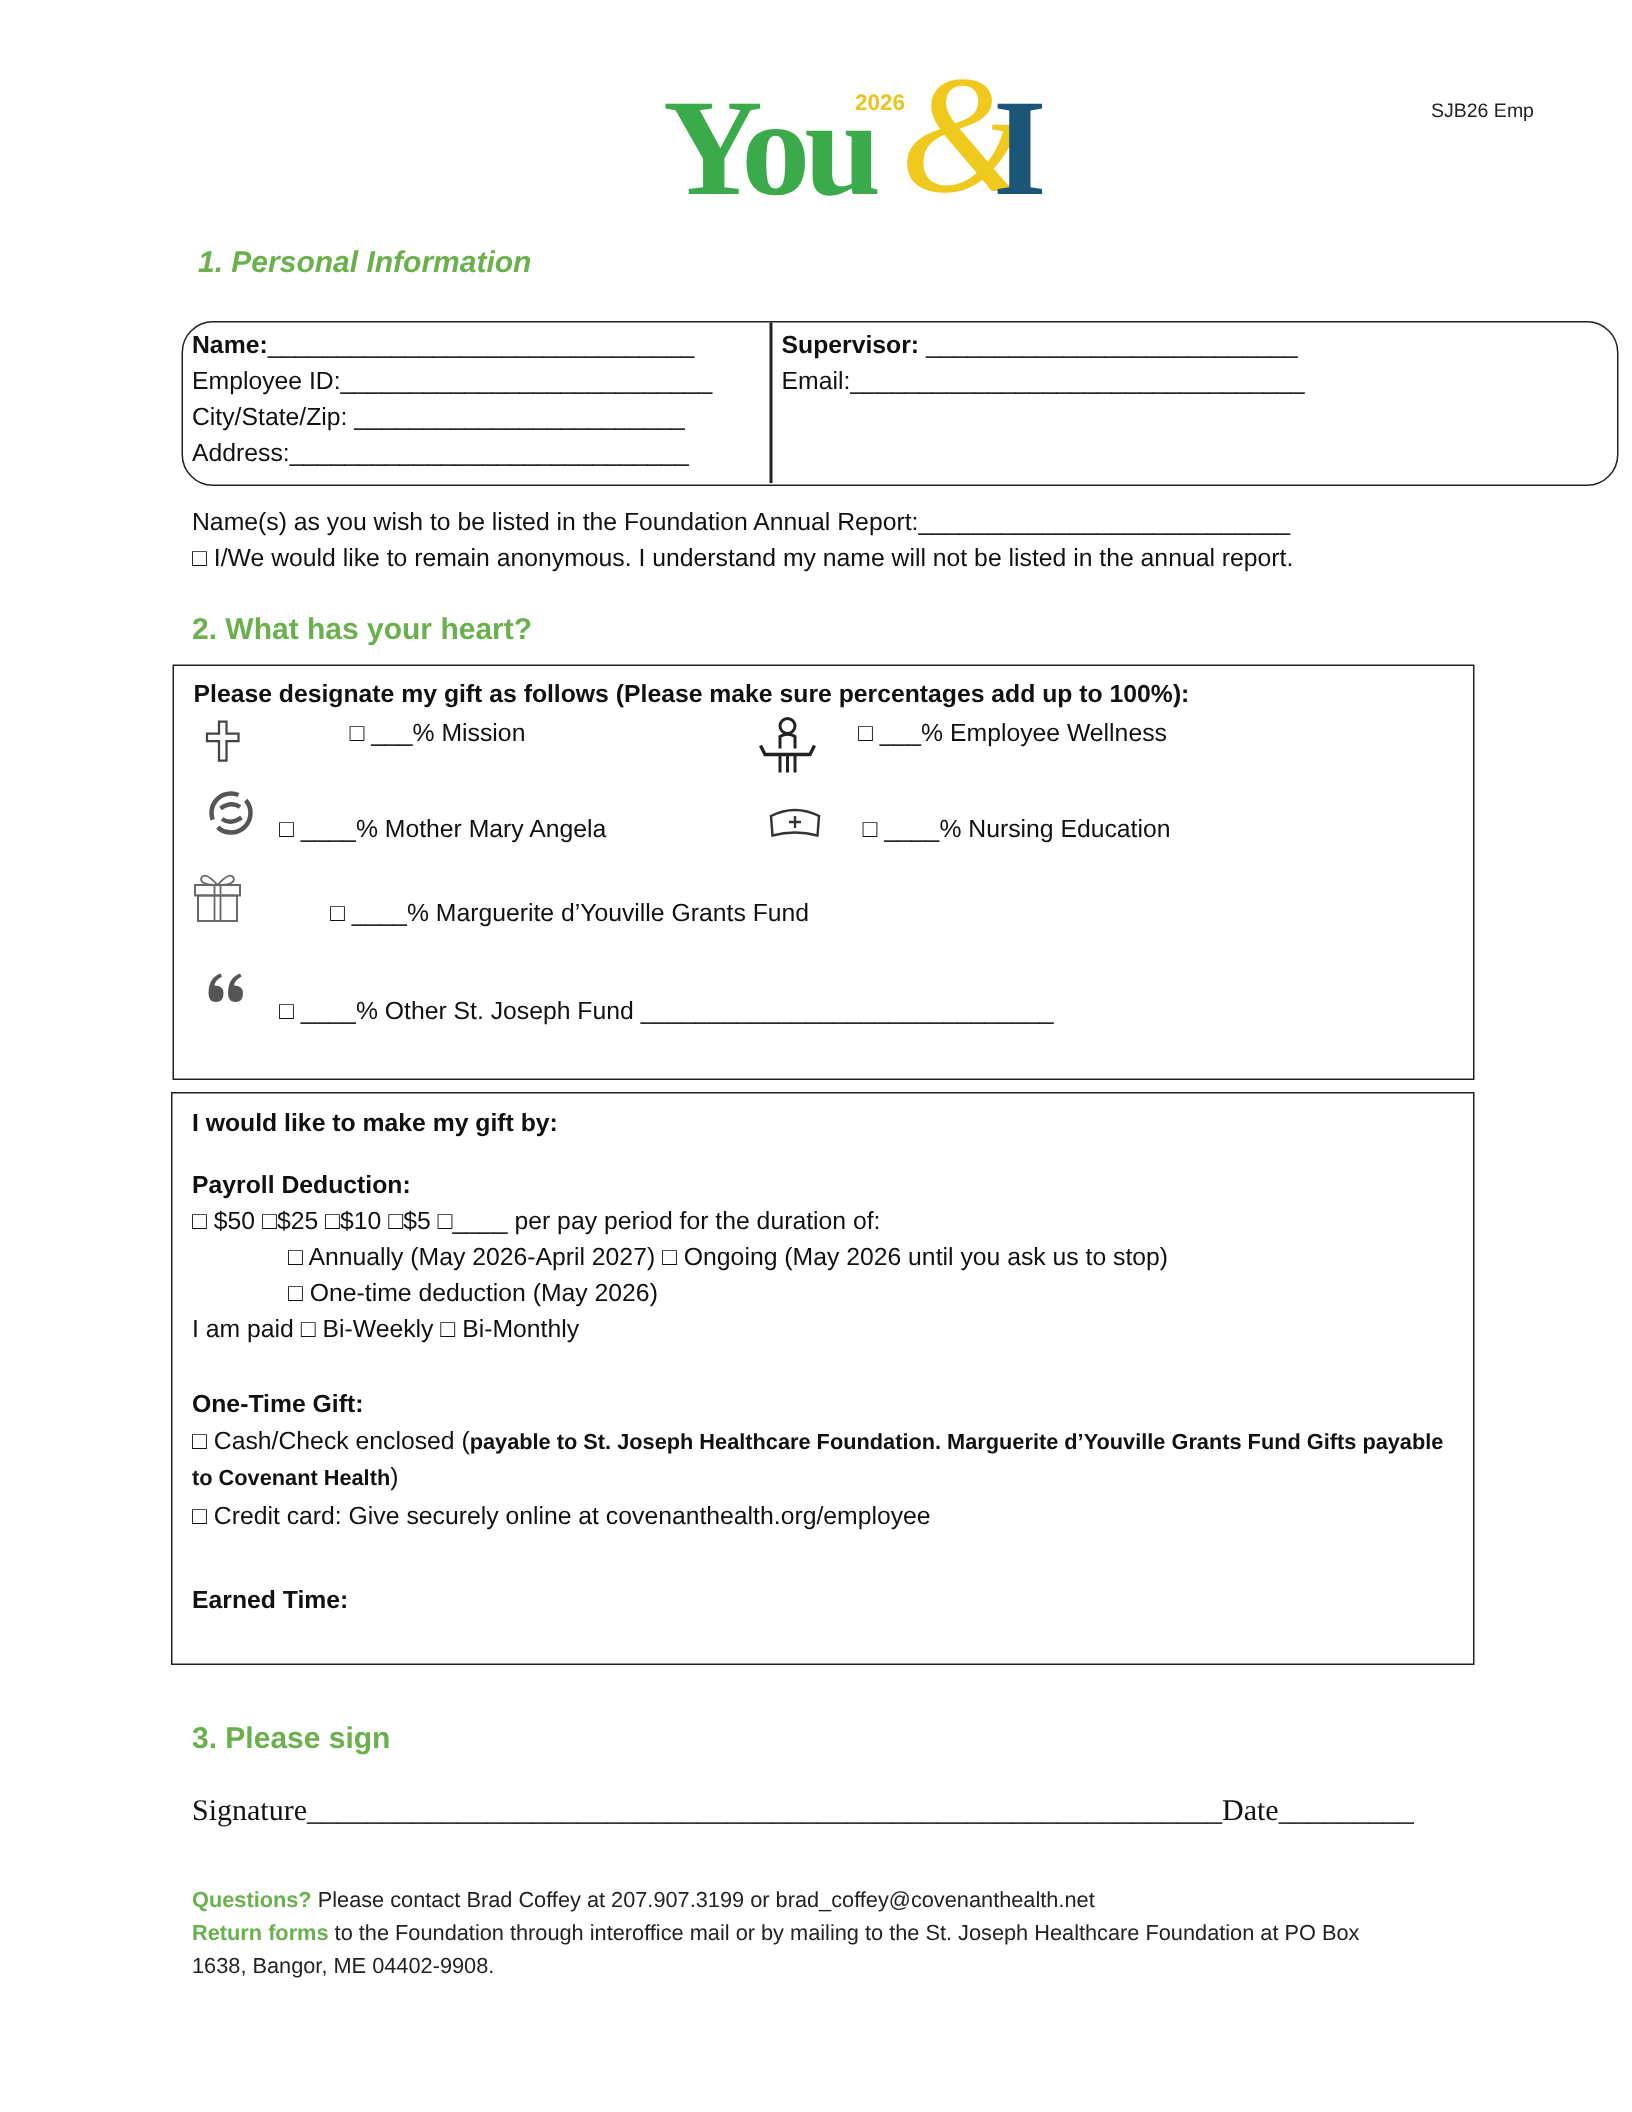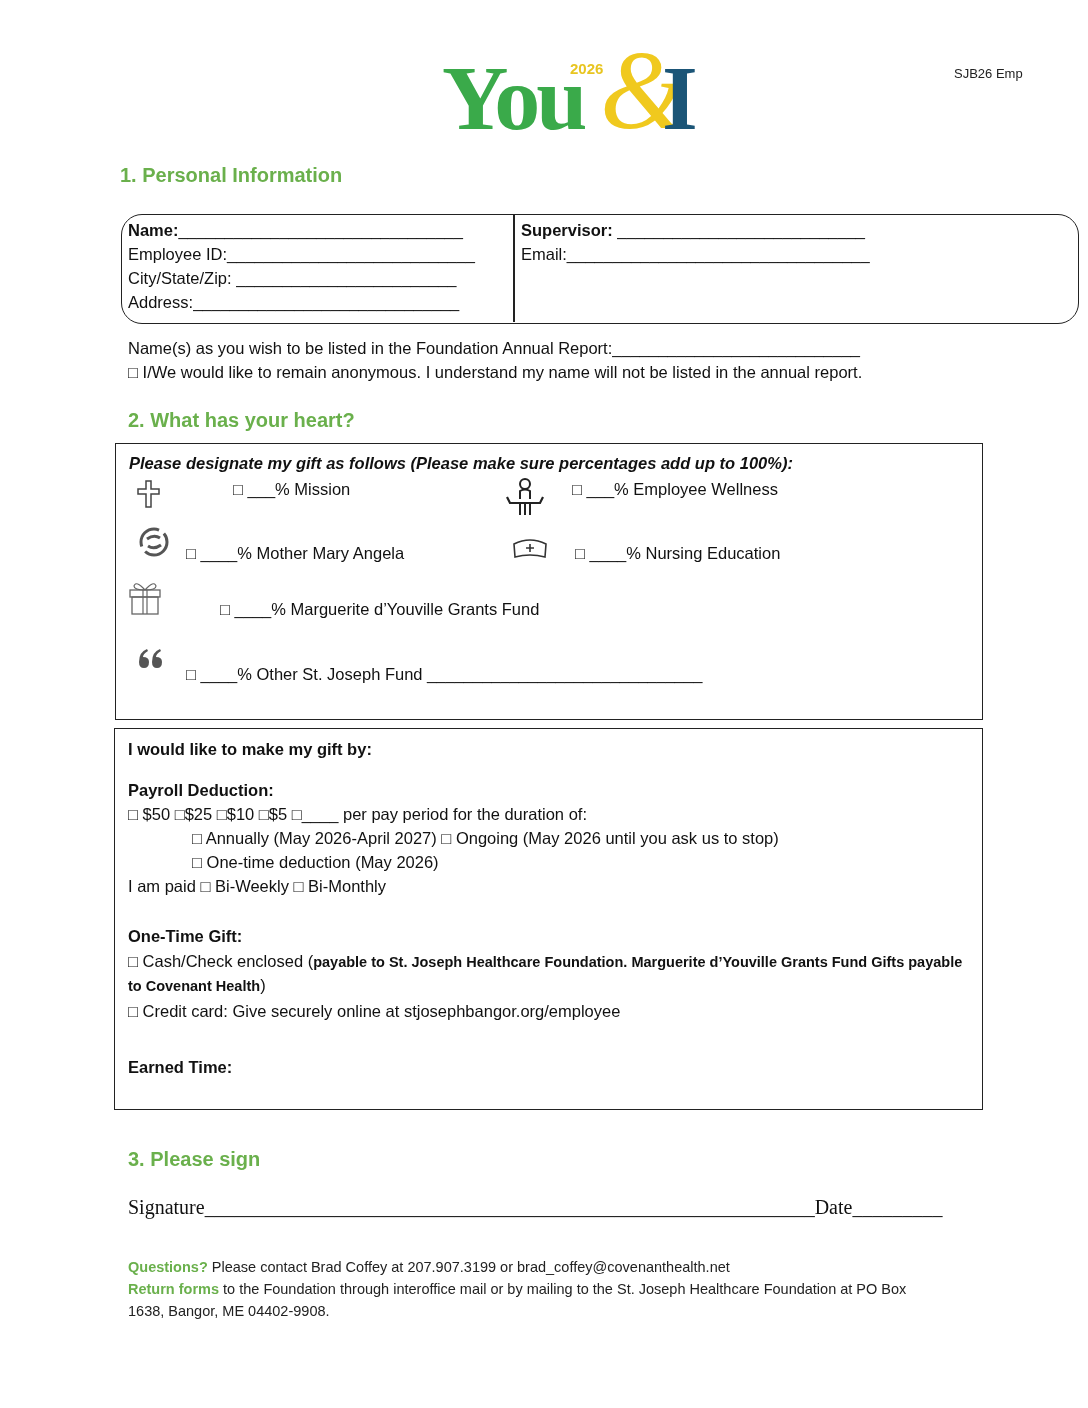--- a/index.html
+++ b/index.html
@@ -25,21 +25,21 @@
 
 <div class="abs doc-code">SJB26 Emp</div>
 
 <div class="abs logo">
   <span class="logo-you">You</span>
   <span class="logo-year">2026</span>
   <span class="logo-amp">&amp;</span>
   <span class="logo-i">I</span>
 </div>
 
-<div class="abs sec-title" style="left:120px; top:164px;">1. Personal Information</div>
+<div class="abs sec-title" style="left:132px; top:164px;font-style:italic;">1. Personal Information</div>
 
 <div class="abs box" style="left:121px; top:214px; width:958px; height:110px;border-radius:21px;">
   <div class="abs" style="left:391px; top:0; width:1.5px; height:107px; background:#222;"></div>
   <div class="abs t16" style="left:6px; top:3px;">
     <div><span class="bold">Name:</span><span>_______________________________</span></div>
     <div><span>Employee ID:</span><span>___________________________</span></div>
     <div><span>City/State/Zip: </span><span>________________________</span></div>
     <div><span>Address:</span><span>_____________________________</span></div>
   </div>
   <div class="abs t16" style="left:399px; top:3px;">
@@ -52,21 +52,21 @@
   <span>Name(s) as you wish to be listed in the Foundation Annual Report:</span><span>___________________________</span>
 </div>
 <div class="abs t16" style="left:128px; top:360px;">
   <span>□</span>
   <span>I/We would like to remain anonymous. I understand my name will not be listed in the annual report.</span>
 </div>
 
 <div class="abs sec-title" style="left:128px; top:409px;">2. What has your heart?</div>
 
 <div class="abs box" style="left:115px; top:443px; width:868px; height:277px;">
-  <div class="abs t16 bold" style="left:13px; top:7px;font-style:italic;">Please designate my gift as follows (Please make sure percentages add up to 100%):</div>
+  <div class="abs t16 bold" style="left:13px; top:7px;">Please designate my gift as follows (Please make sure percentages add up to 100%):</div>
 
   <svg class="ic" style="left:20px; top:35px;" width="26" height="30" viewBox="0 0 26 30">
     <path d="M10 2 H15 V10 H23 V15 H15 V28 H10 V15 H2 V10 H10 Z" fill="none" stroke="#444" stroke-width="1.5"></path>
   </svg>
   <div class="abs t16" style="left:70px; top:33px;padding-left:47px;">□ ___% Mission</div>
 
   <svg class="ic" style="left:388px; top:33px;" width="42" height="40" viewBox="0 0 42 40">
     <circle cx="21" cy="7" r="5" fill="none" stroke="#222" stroke-width="2"></circle>
     <path d="M16 22 V14 Q21 11 26 14 V22" fill="none" stroke="#222" stroke-width="2"></path>
     <path d="M3 20 L6 26 H36 L39 20" fill="none" stroke="#222" stroke-width="2.2"></path>
@@ -106,21 +106,21 @@
   <div class="abs t16 bold" style="left:13px; top:49px;">Payroll Deduction:</div>
   <div class="abs t16" style="left:13px; top:73px;">□ $50  □$25  □$10  □$5  □____ per pay period for the duration of:</div>
   <div class="abs t16" style="left:77px; top:97px;">□ Annually (May 2026-April 2027)  □  Ongoing (May 2026 until you ask us to stop)</div>
   <div class="abs t16" style="left:77px; top:121px;">□ One-time deduction (May 2026)</div>
   <div class="abs t16" style="left:13px; top:145px;">I am paid □ Bi-Weekly □ Bi-Monthly</div>
 
   <div class="abs t16 bold" style="left:13px; top:195px;">One-Time Gift:</div>
   <div class="abs" style="left:13px; top:221px; width:840px; font-size:16.5px; line-height:23px;">
     <span>□ Cash/Check enclosed (</span><span class="bold" style="font-size:14.5px;">payable to St. Joseph Healthcare Foundation. Marguerite d’Youville Grants Fund Gifts payable to Covenant Health</span><span>)</span>
   </div>
-  <div class="abs t16" style="left:13px; top:270px;">□ Credit card: Give securely online at stjosephbangor.org/employee</div>
+  <div class="abs t16" style="left:13px; top:270px;">□ Credit card: Give securely online at covenanthealth.org/employee</div>
 
   <div class="abs t16 bold" style="left:13px; top:310px;margin-top:16px;">Earned Time:</div>
 </div>
 
 <div class="abs sec-title" style="left:128px; top:1148px;">3. Please sign</div>
 <div class="abs serif" style="left:128px; top:1196px; font-size:20px; white-space:nowrap;">
   <span><span>Signature</span><span>_____________________________________________________________</span></span><span><span>Date</span><span>_________</span></span>
 </div>
 
 <div class="abs" style="left:128px; top:1256px; font-size:14.5px; line-height:22px; color:#222; width:890px;">

